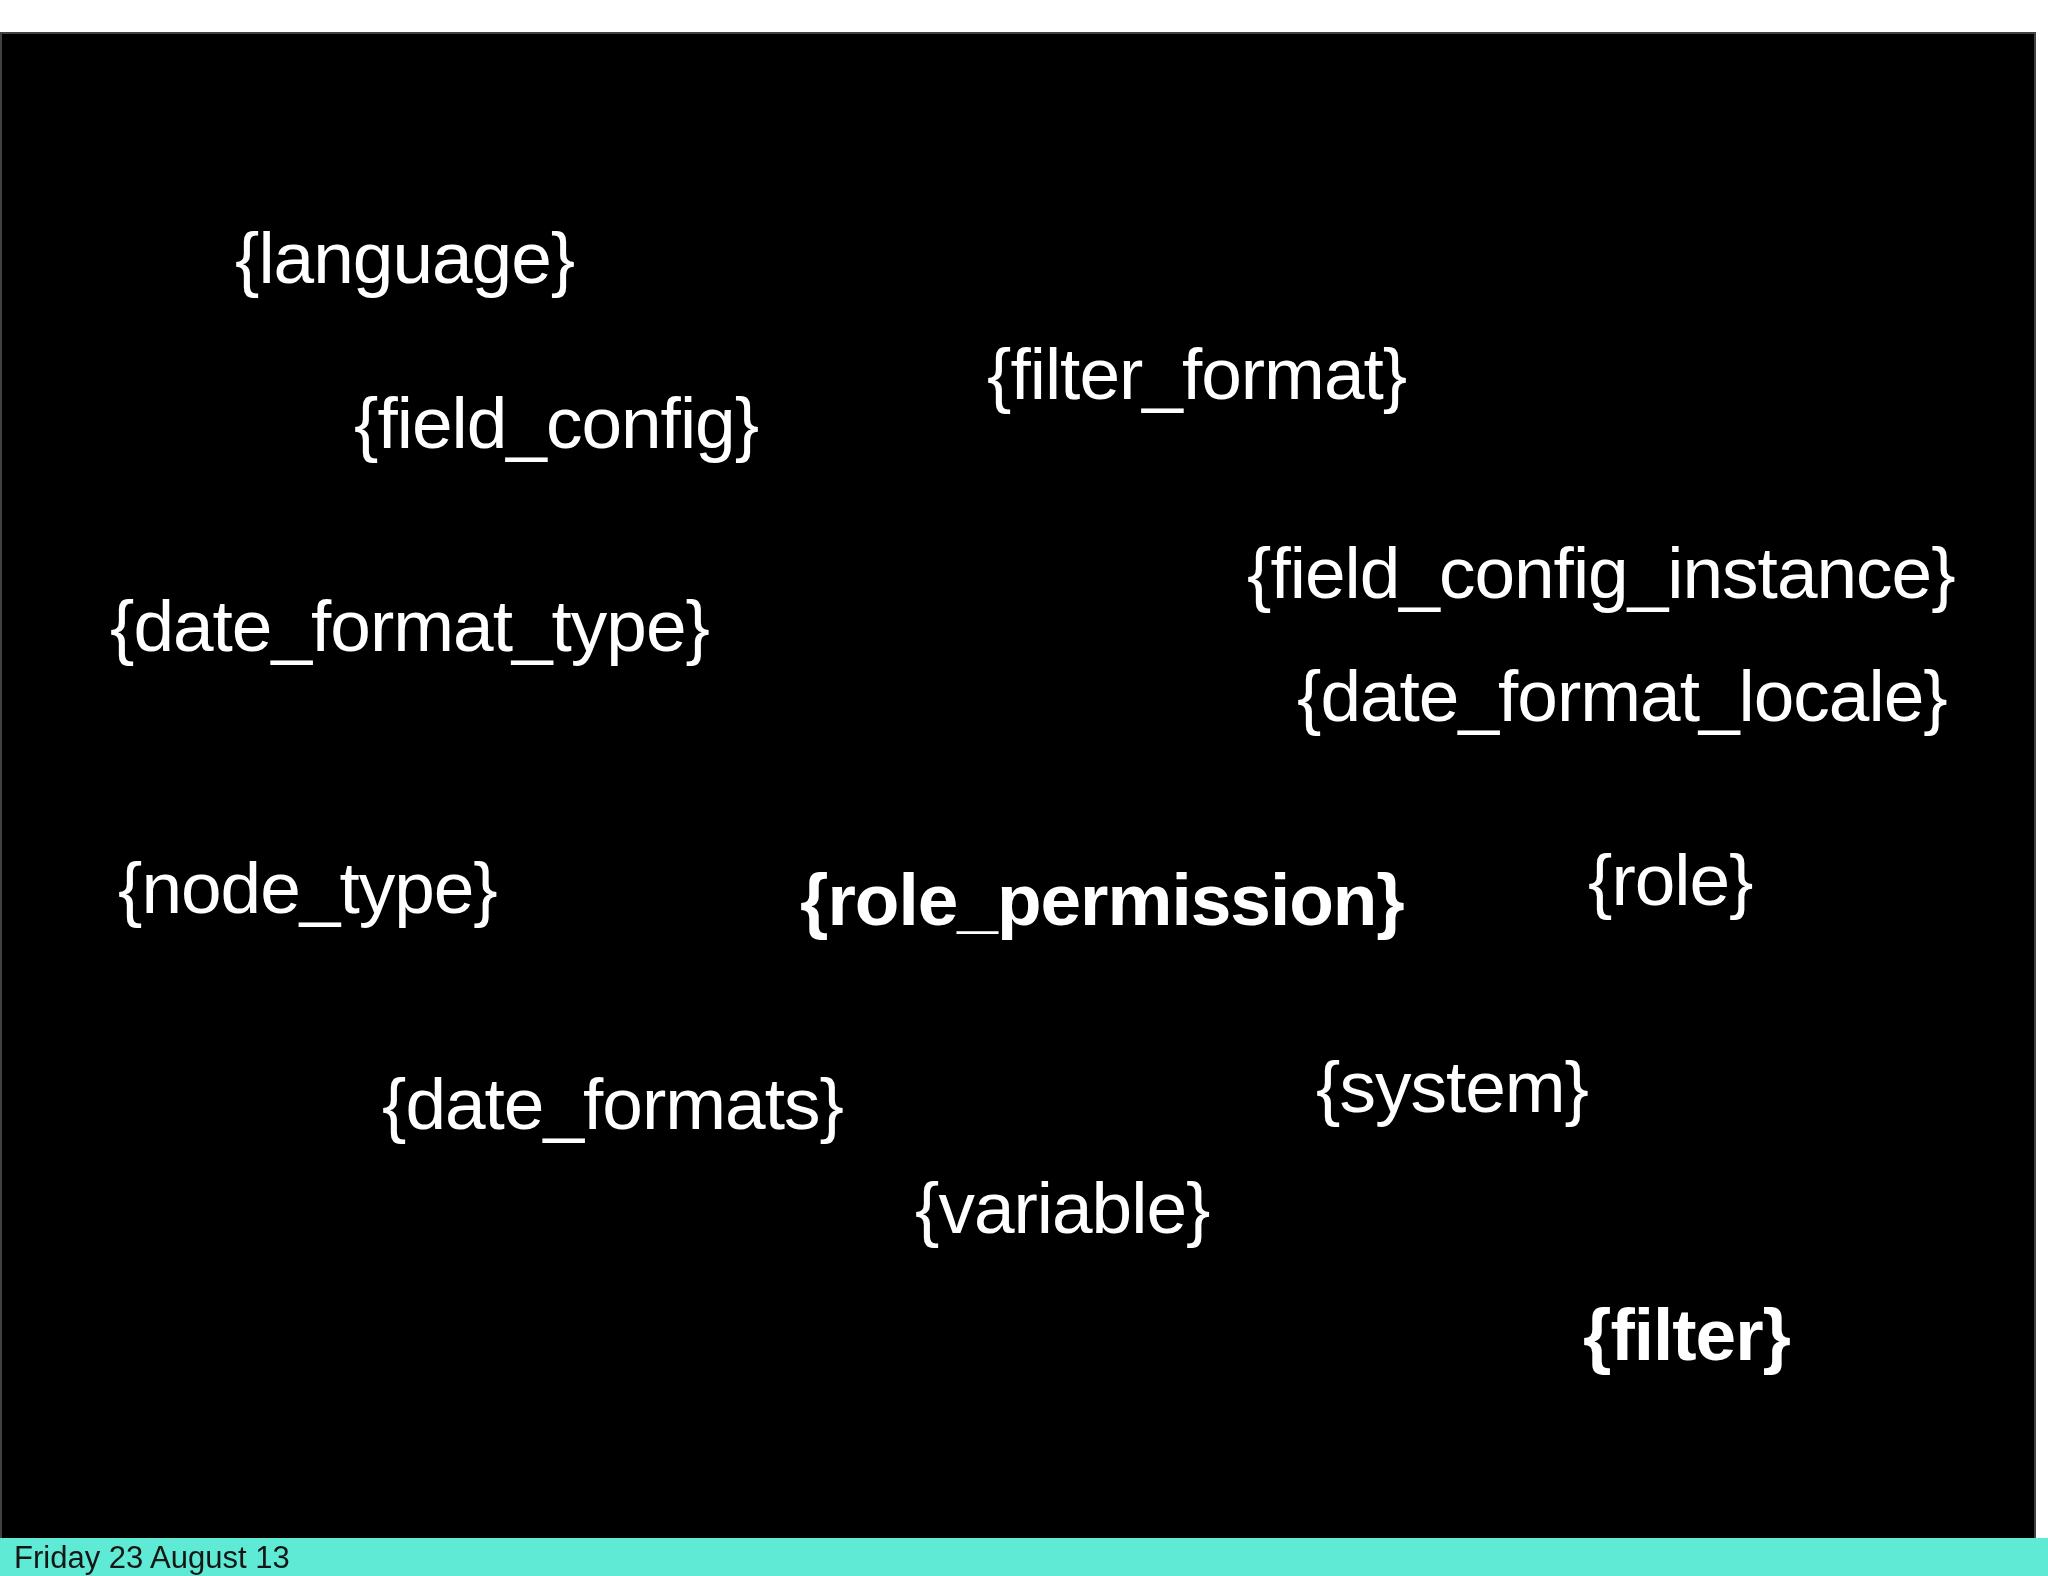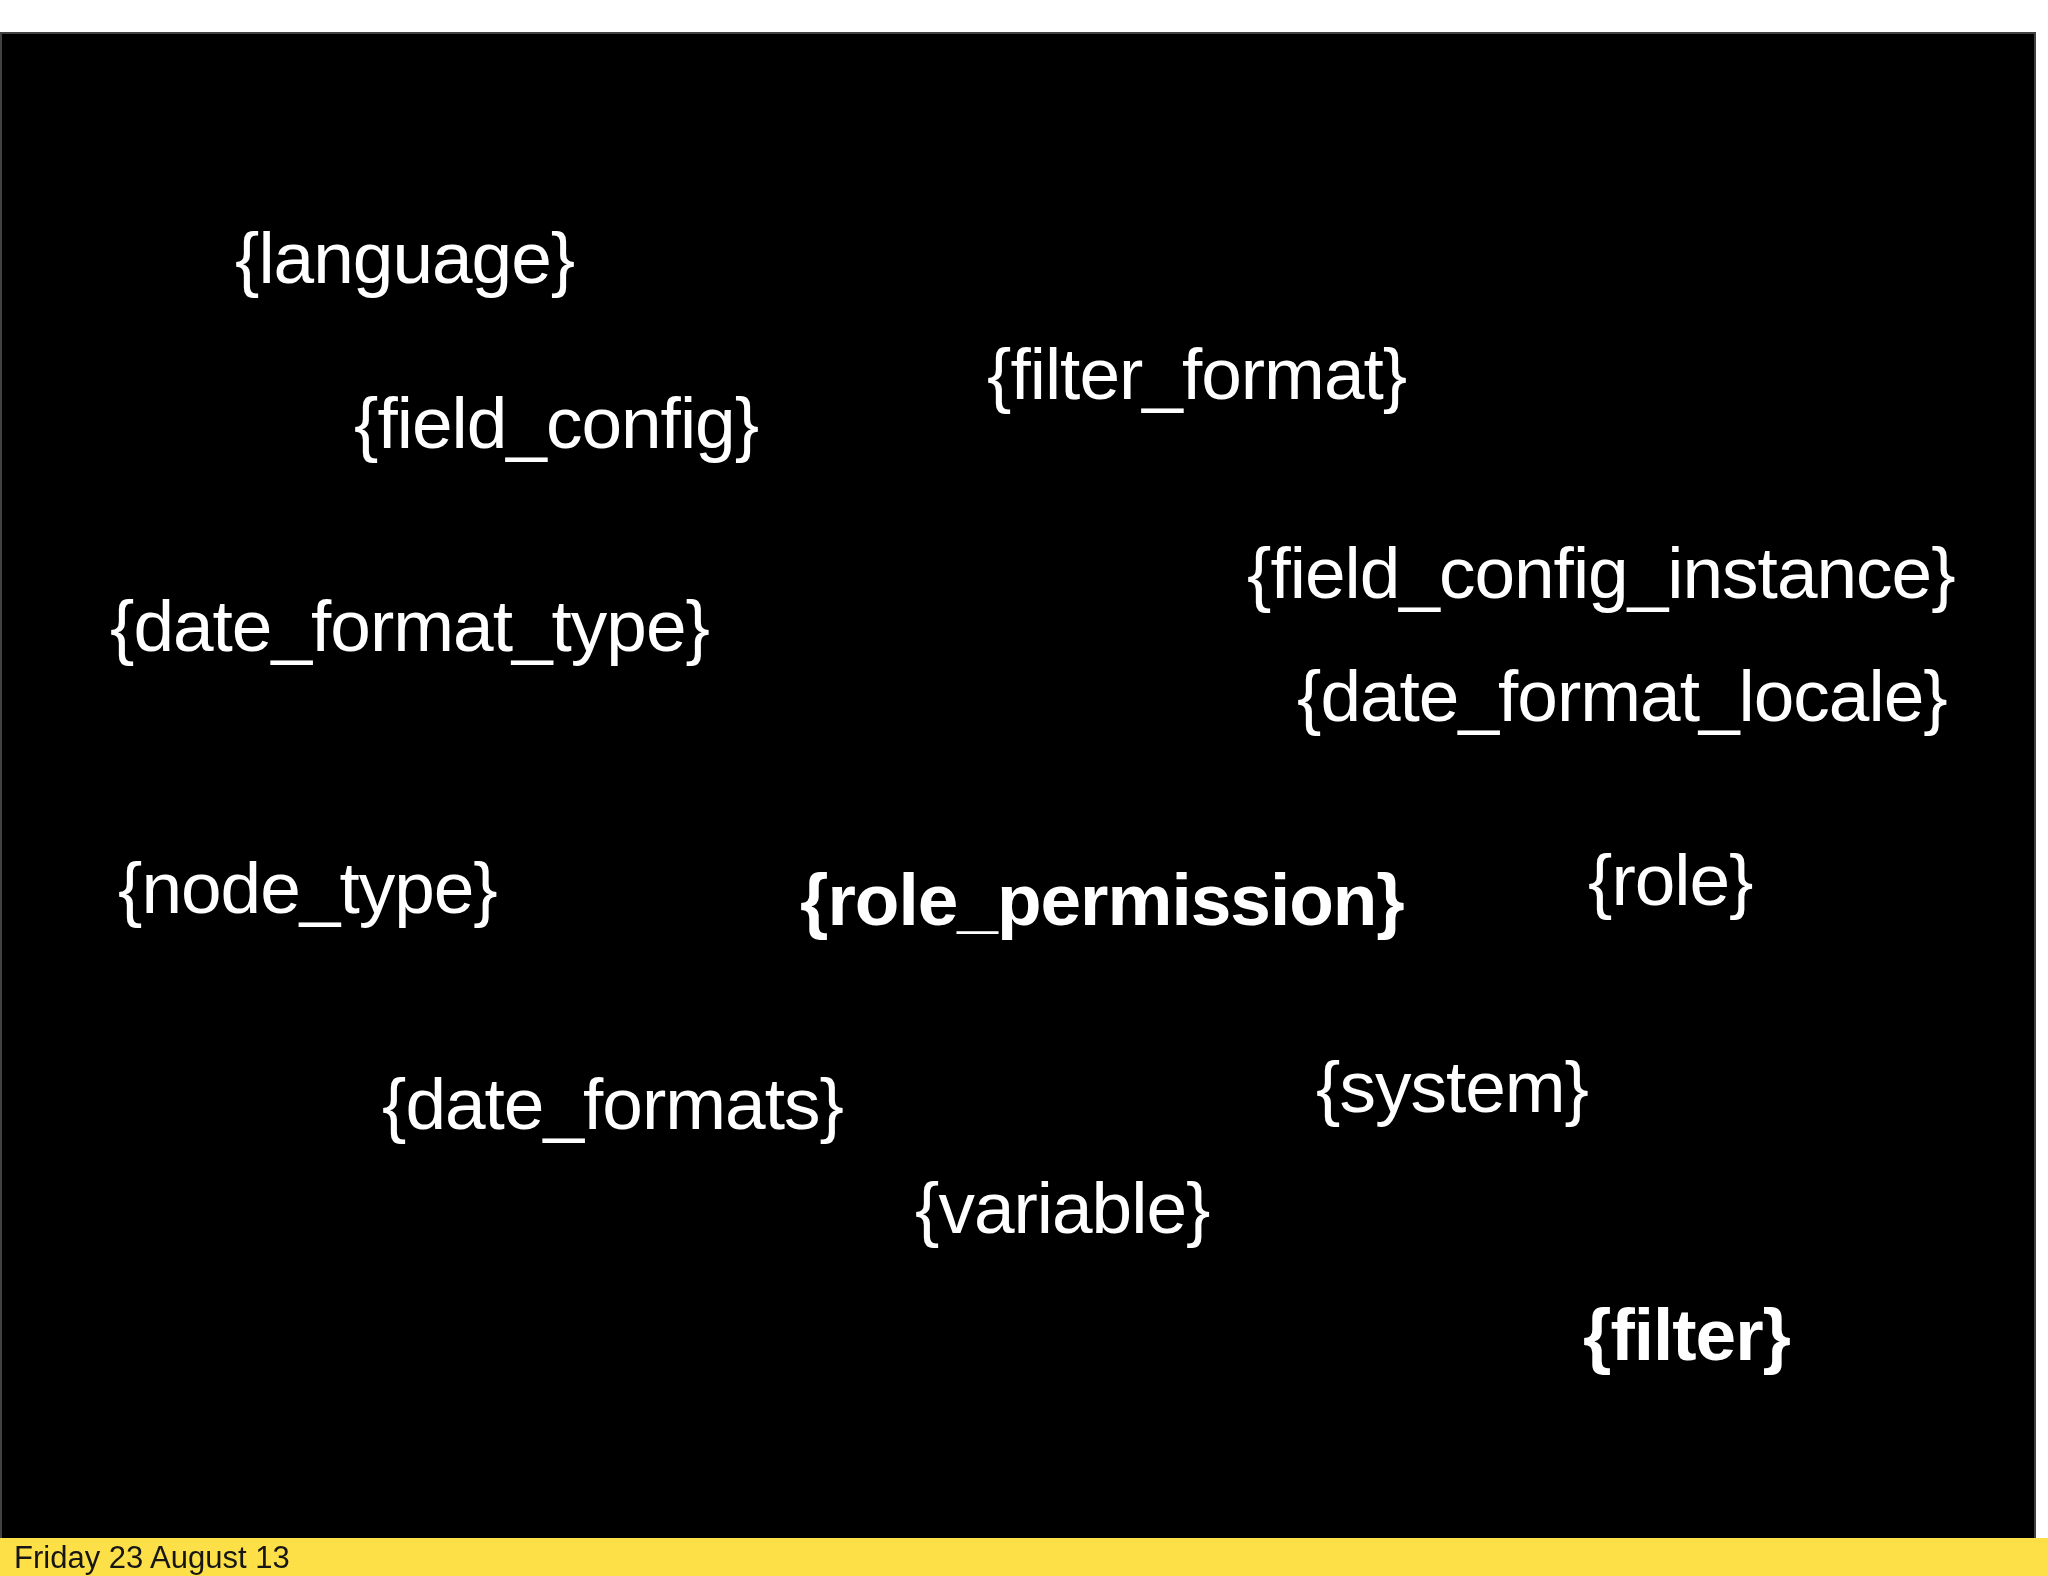--- a/index.html
+++ b/index.html
@@ -35,21 +35,21 @@
     line-height: 1.1;
     white-space: nowrap;
     letter-spacing: -1px;
   }
   .footer-bar {
     position: absolute;
     left: 0;
     top: 1538px;
     width: 2048px;
     height: 38px;
-    background: #fde047;
+    background: #5eead4;
     display: flex;
     align-items: center;
   }
   .footer-date {
     margin-left: 14px;
     font-family: "Liberation Sans", sans-serif;
     font-size: 31px;
     color: #161616;
     line-height: 1;
   }

